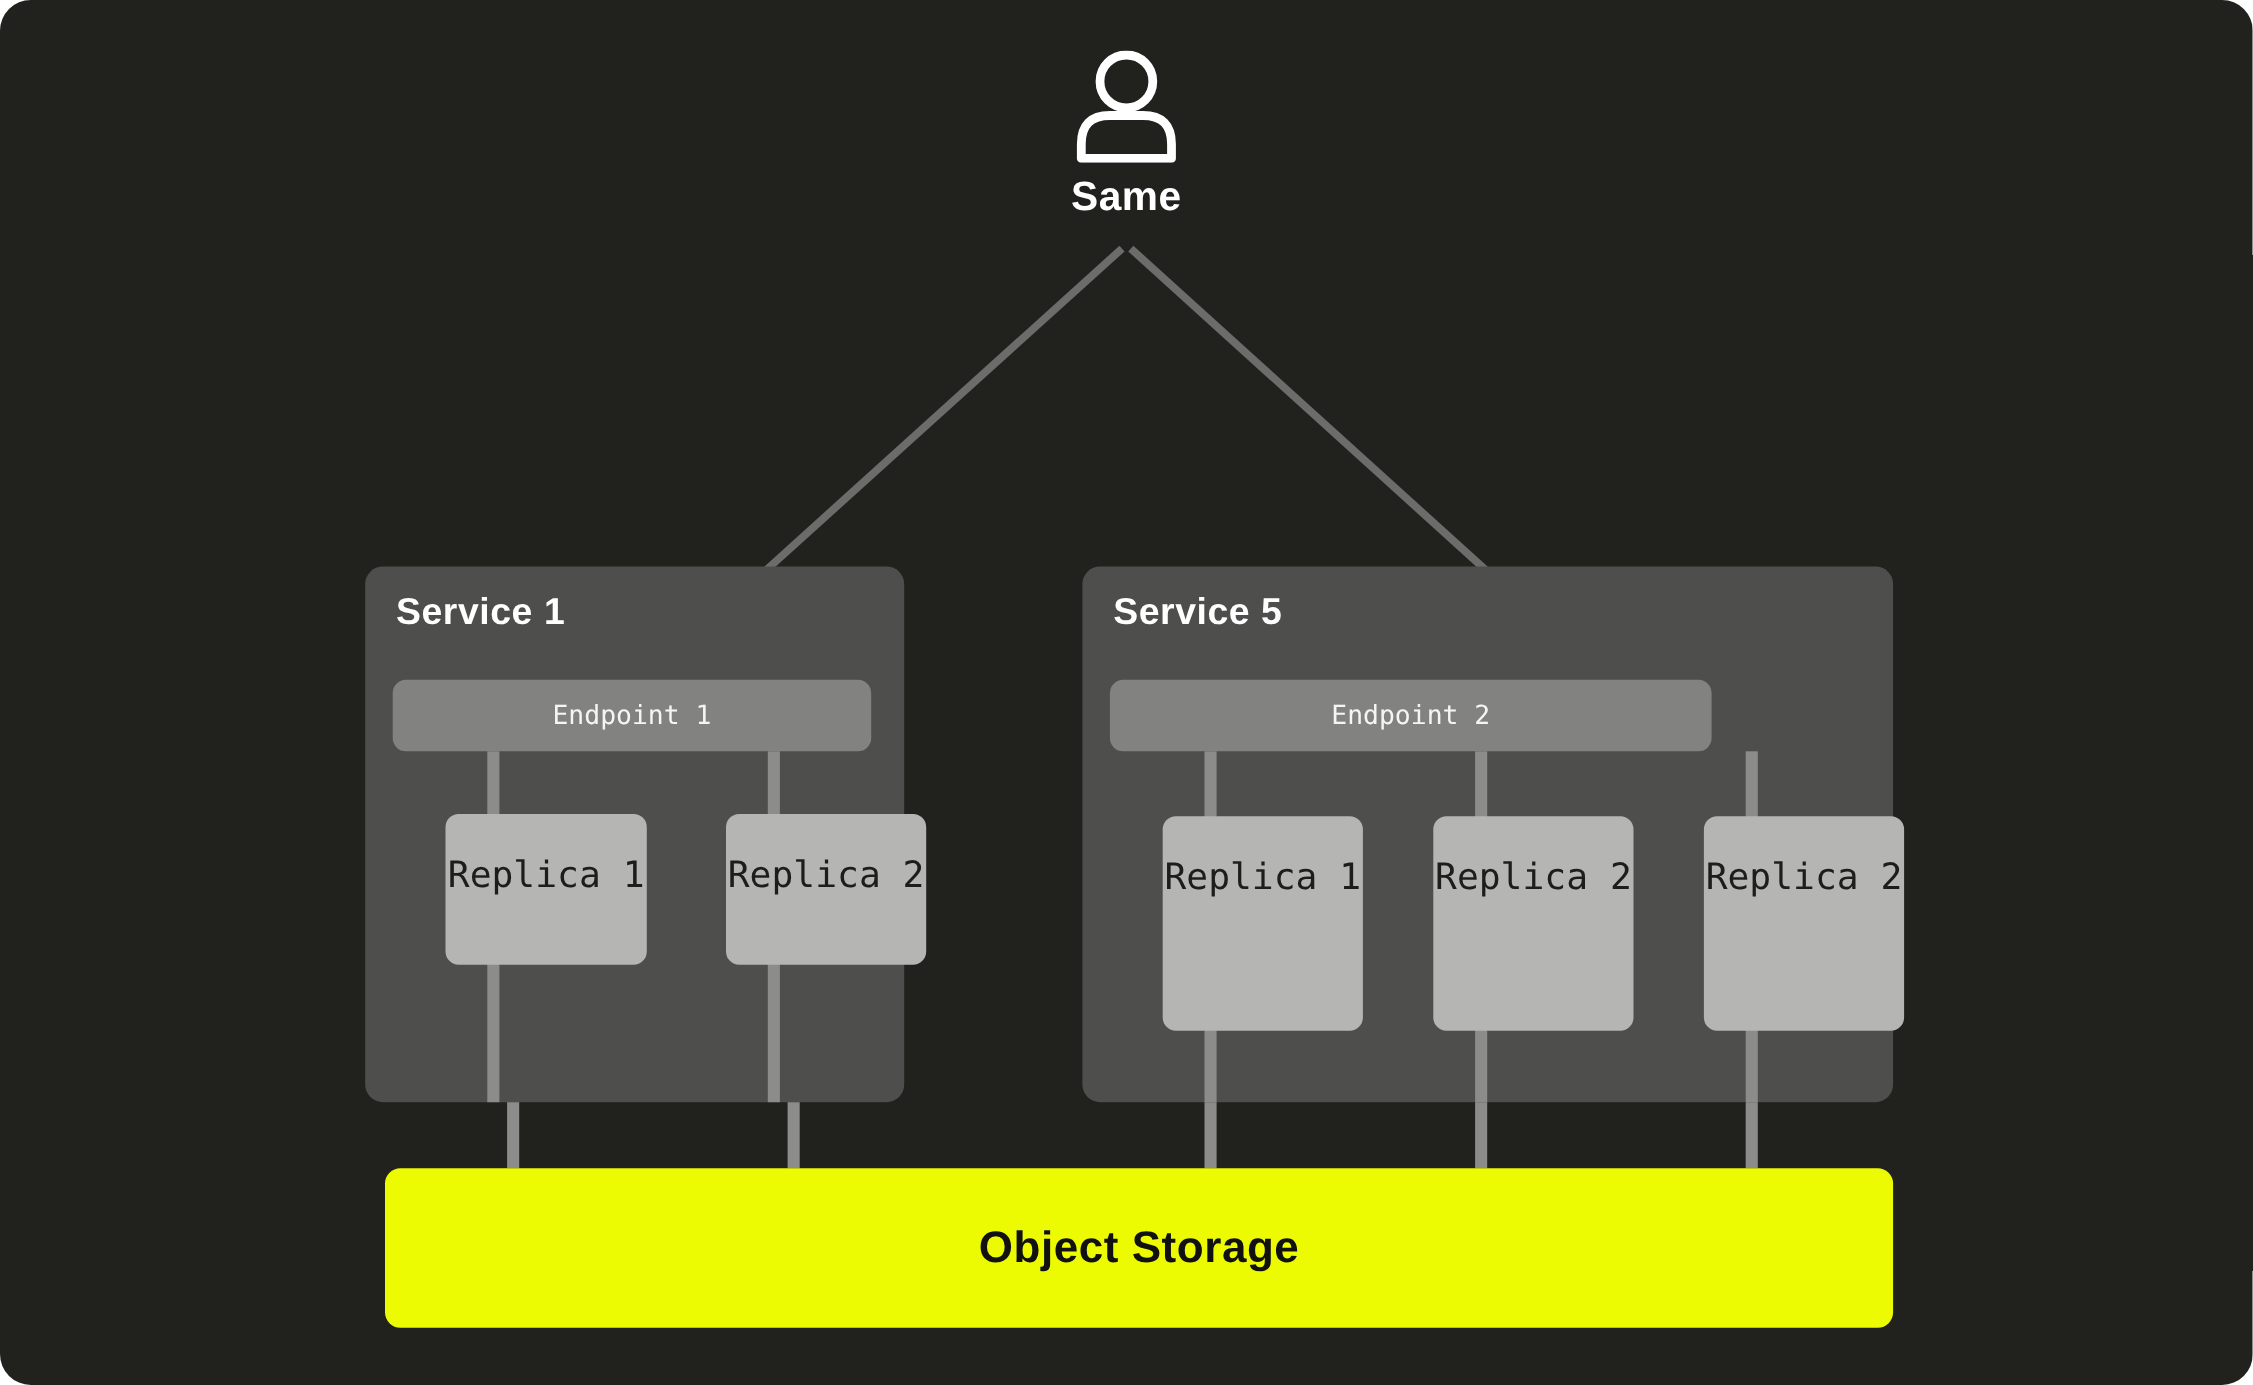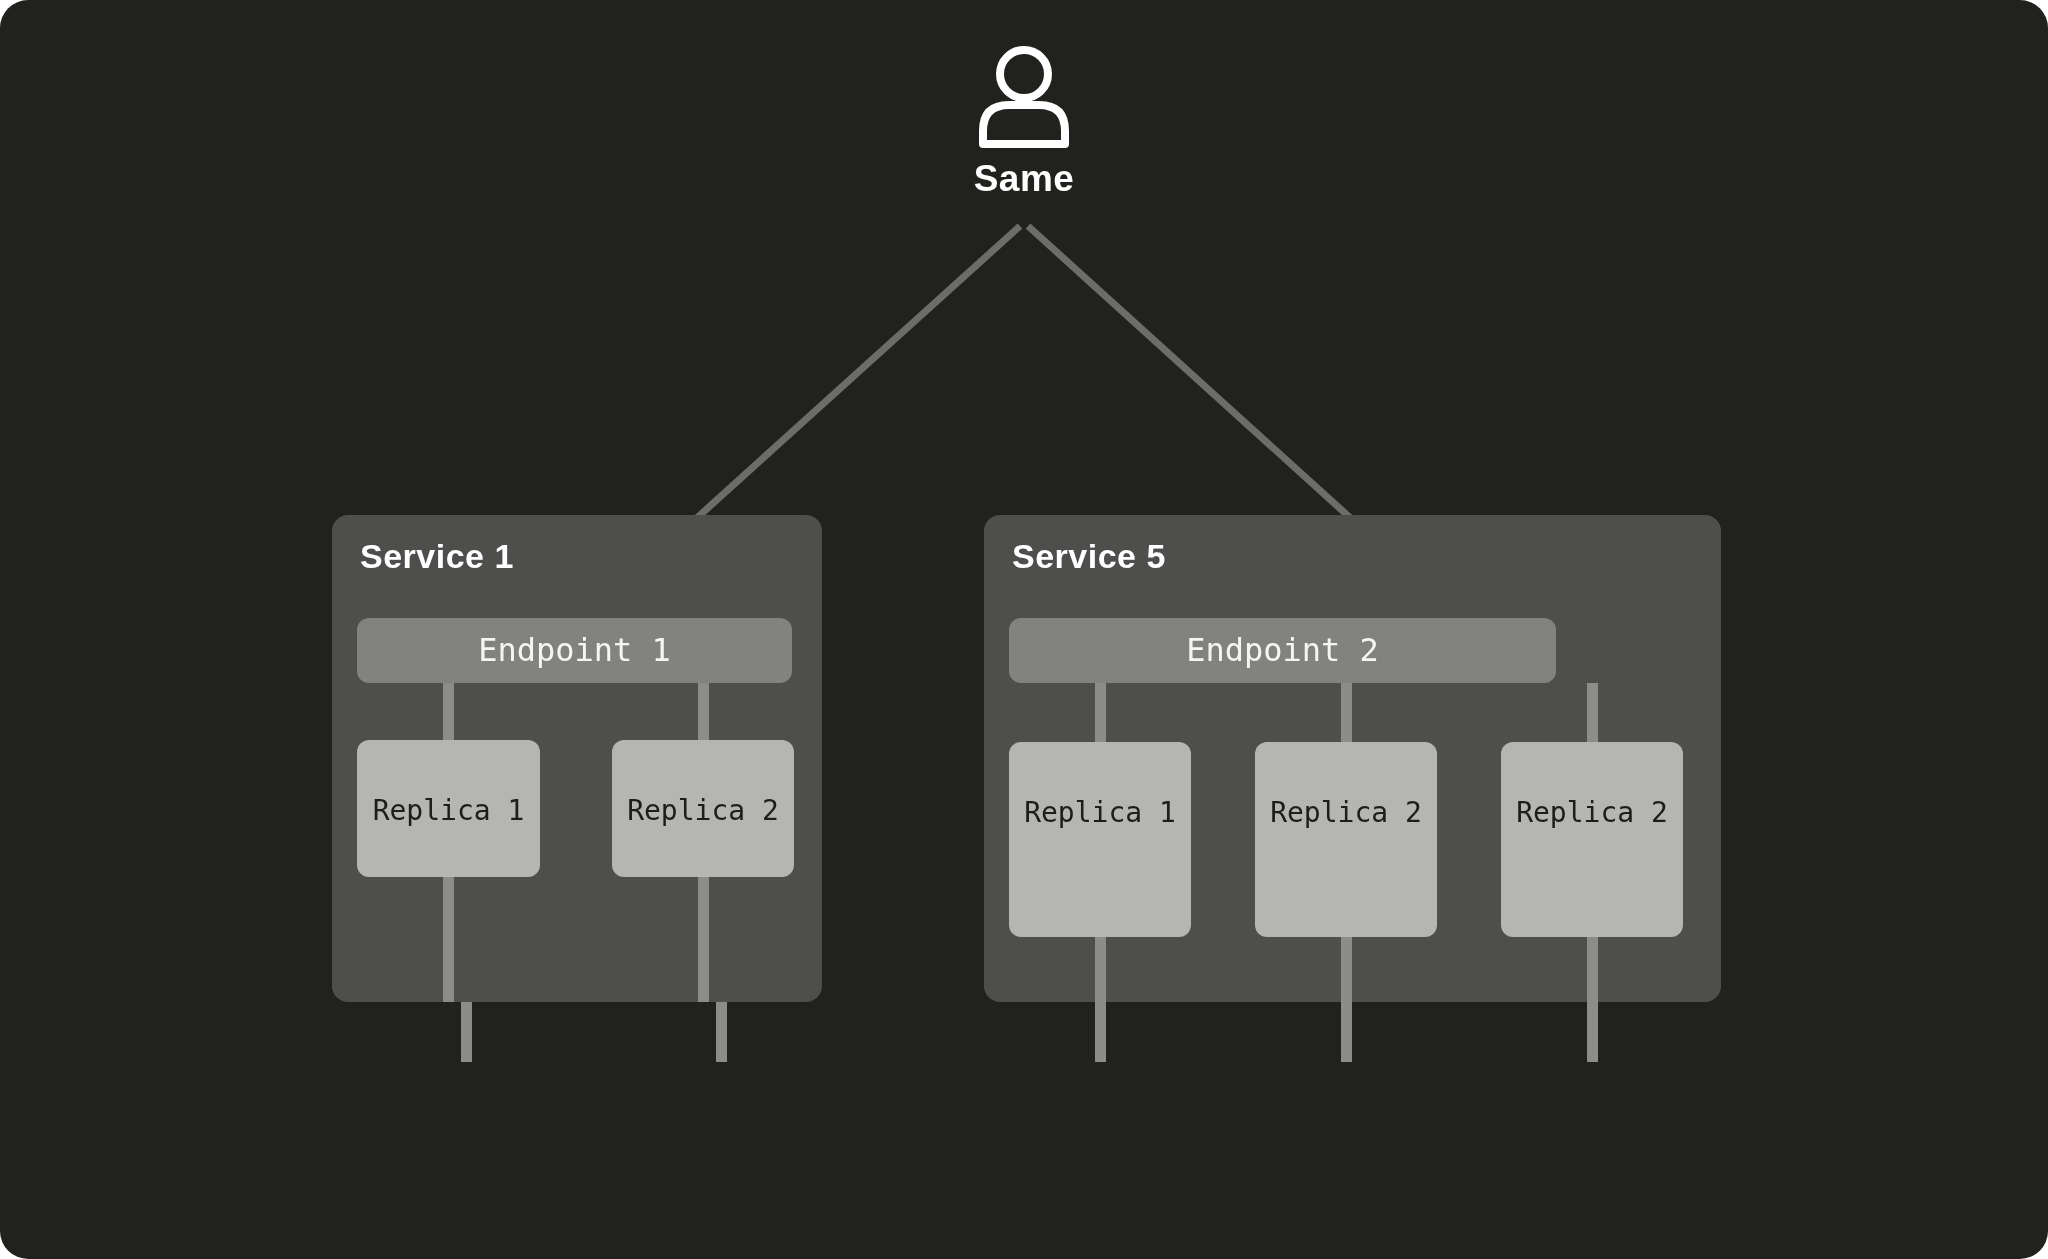--- a/index.html
+++ b/index.html
@@ -60,31 +60,32 @@
     position:absolute;width:11px;
     background:var(--connector);
   }
   .service .connector{top:168px;height:319px;}
   .stub{position:absolute;top:1002px;height:60px;width:11px;background:var(--connector);}
   .endpoint{
     position:absolute;left:25px;top:103px;height:65px;
     background:var(--endpoint-bg);border-radius:12px;
     color:var(--text-endpoint);
     font-family:"DejaVu Sans Mono",monospace;
-    font-size:32px;line-height:65px;text-align:center;
+    font-size:24px;line-height:65px;text-align:center;
   }
   .service-1 .endpoint{width:435px;}
   .service-2 .endpoint{width:547px;}
   .replica{
     position:absolute;
     background:var(--replica-bg);border-radius:12px;
     color:var(--text-dark);
     font-family:"DejaVu Sans Mono",monospace;
-    font-size:28px;line-height:38px;text-align:center;
-    padding-top:52px;
+    font-size:33px;line-height:38px;text-align:center;
+    padding-top:36px;
+    margin-left:48px;
   }
   .service-1 .replica{top:225px;height:137px;}
   .service-2 .replica{top:227px;height:195px;}
   .s1-r1{left:25px;width:183px;}
   .s1-r2{left:280px;width:182px;}
   .s2-r1{left:25px;width:182px;}
   .s2-r2{left:271px;width:182px;}
   .s2-r3{left:517px;width:182px;}
   
   .storage{
@@ -137,13 +138,14 @@
     <div class="replica s2-r2">Replica 2</div>
     <div class="replica s2-r3">Replica 2</div>
   </div>
 
   <div class="stub" style="left:461px"></div>
   <div class="stub" style="left:715.5px"></div>
   <div class="stub" style="left:1094.5px"></div>
   <div class="stub" style="left:1340.5px"></div>
   <div class="stub" style="left:1586.5px"></div>
 
+  <div class="storage">Object Storage</div>
 </div>
 
 </body></html>

